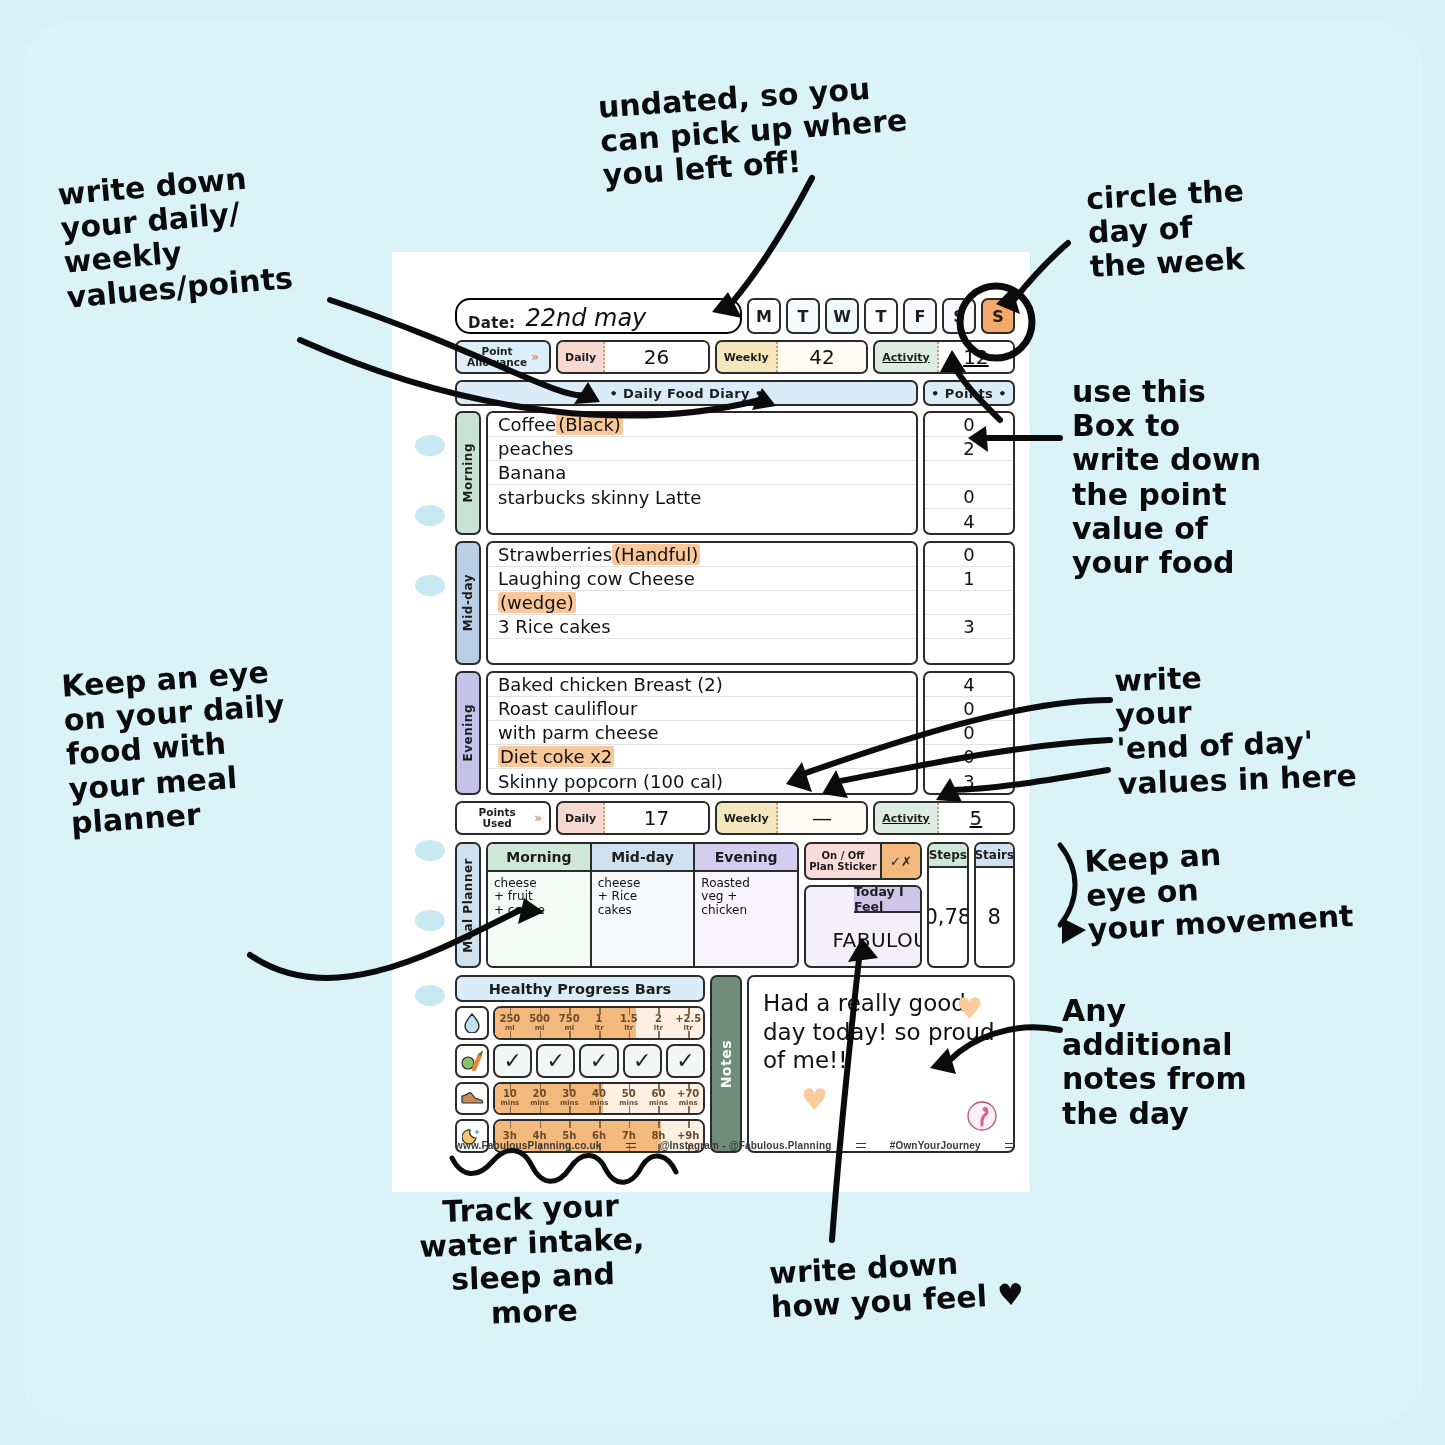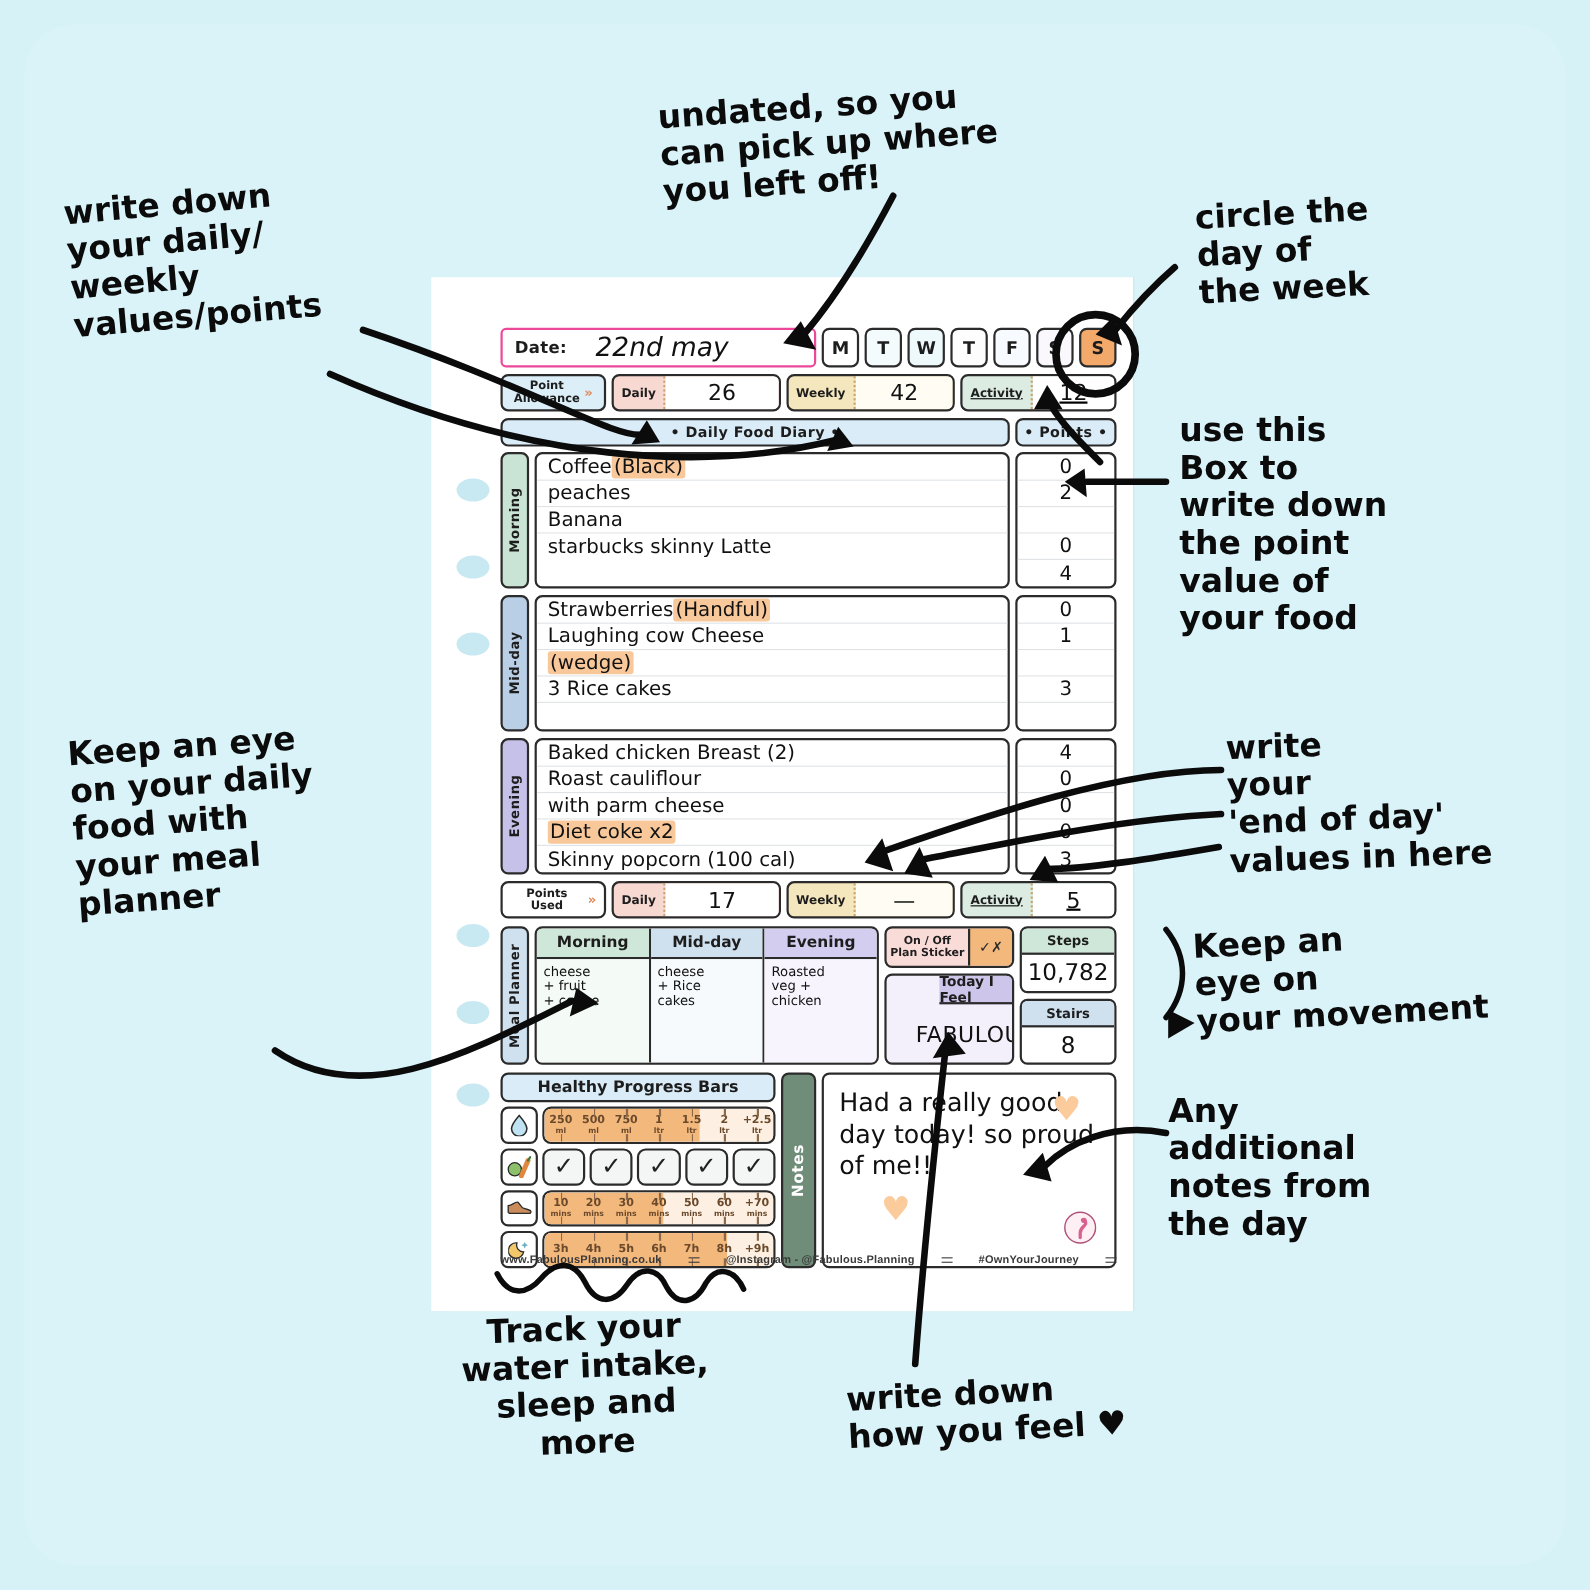--- a/index.html
+++ b/index.html
@@ -27,30 +27,30 @@
     position: absolute; width: 30px; height: 21px; border-radius: 50%;
     background: #c9e9f2;
   }
   
   #planner {
     position: absolute; left: 455px; top: 298px; width: 560px; height: 858px;
     font-family: "DejaVu Sans", sans-serif;
   }
   .row { display: flex; gap: 5px; }
   .box {
-    border: 2px solid #ec4899; border-radius: 5px; background: #fff;
-    display: flex; align-items: center;
+    border: 2px solid #000000; border-radius: 15px; background: #fff;
+    display: flex; align-items: flex-end;
   }
   
   #daterow { height: 36px; margin-bottom: 6px; }
   #date-box { flex: 1; padding-left: 11px; gap: 10px; }
   .lbl-bold { font-weight: 700; font-size: 15px; color: #1d1d1d; letter-spacing: .3px; }
   .hand {
     font-family: "DejaVu Sans", sans-serif;
-    font-weight: 400; color: #111; font-style: italic; margin-left: 16px;
+    font-weight: 400; color: #111; font-style: italic;
   }
   .daybtn {
     width: 34px; height: 36px; border: 2px solid #2b2b2b; border-radius: 7px;
     display: flex; align-items: center; justify-content: center;
     font-weight: 700; font-size: 16px; background: #fff; color: #1d1d1d;
   }
   .daybtn.d1 { background:#fff; } .daybtn.d2 { background:#f4fbfd; }
   .daybtn.d3 { background:#eef9fb; } .daybtn.d4 { background:#fdfdfd; }
   .daybtn.d5 { background:#f7fbff; } .daybtn.d6 { background:#faf8fd; }
   .daybtn.sel { background: #f3a96a; }
@@ -148,21 +148,21 @@
   #sticker .txt { flex:1; text-align:center; font-size:10px; font-weight:700; line-height:1.1; color:#1d1d1d; }
   #sticker .tick {
     width: 40px; height: 100%; background: #f3b87c; border-left: 2px solid #2b2b2b;
     display: flex; align-items: center; justify-content: center; font-size: 13px; color:#2b2b2b;
   }
   #feelbox { flex: 1; border: 2px solid #2b2b2b; border-radius: 7px; overflow: hidden; background: #f3f0fb; display:flex; flex-direction:column;padding-left:48px;}
   #feelbox .hd { height: 26px; background: #cdc6ea; border-bottom: 2px solid #2b2b2b;
     display:flex; align-items:center; justify-content:center; font-size:12.5px; font-weight:700; color:#1d1d1d;}
   #feelbox .bd { flex:1; display:flex; align-items:center; justify-content:center;
     font-size: 20px; color: #111; font-family:"DejaVu Sans", sans-serif; letter-spacing:.5px;}
-  #mpfar { width: 88px; display: flex; flex-direction: column; gap: 5px; }
+  #mpfar { width: 88px; display: flex; flex-direction: row; gap: 5px; }
   .metric { flex: 1; border: 2px solid #2b2b2b; border-radius: 7px; overflow: hidden;
     display: flex; flex-direction: column; background:#fff;}
   .metric .hd { height: 24px; display:flex; align-items:center; justify-content:center;
     font-size: 12px; font-weight: 700; color: #1d1d1d; border-bottom: 2px solid #2b2b2b;}
   .metric.steps .hd { background: #cfe7d8; } .metric.stairs .hd { background: #cfe0ef; }
   .metric .bd { flex:1; display:flex; align-items:center; justify-content:center;
     font-size: 21px; color:#111; font-family:"DejaVu Sans", sans-serif;}
   
   #bottom { display: flex; gap: 5px; height: 178px; }
   #hpb { width: 250px; display: flex; flex-direction: column; gap: 4px; }

